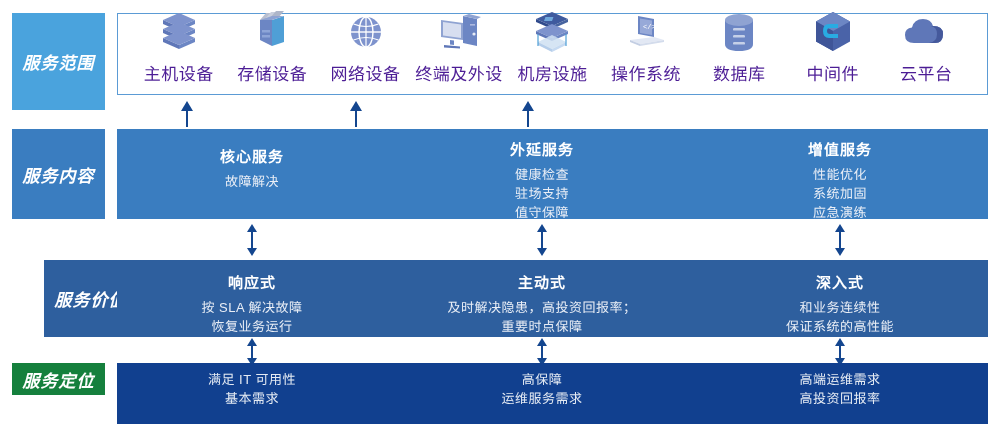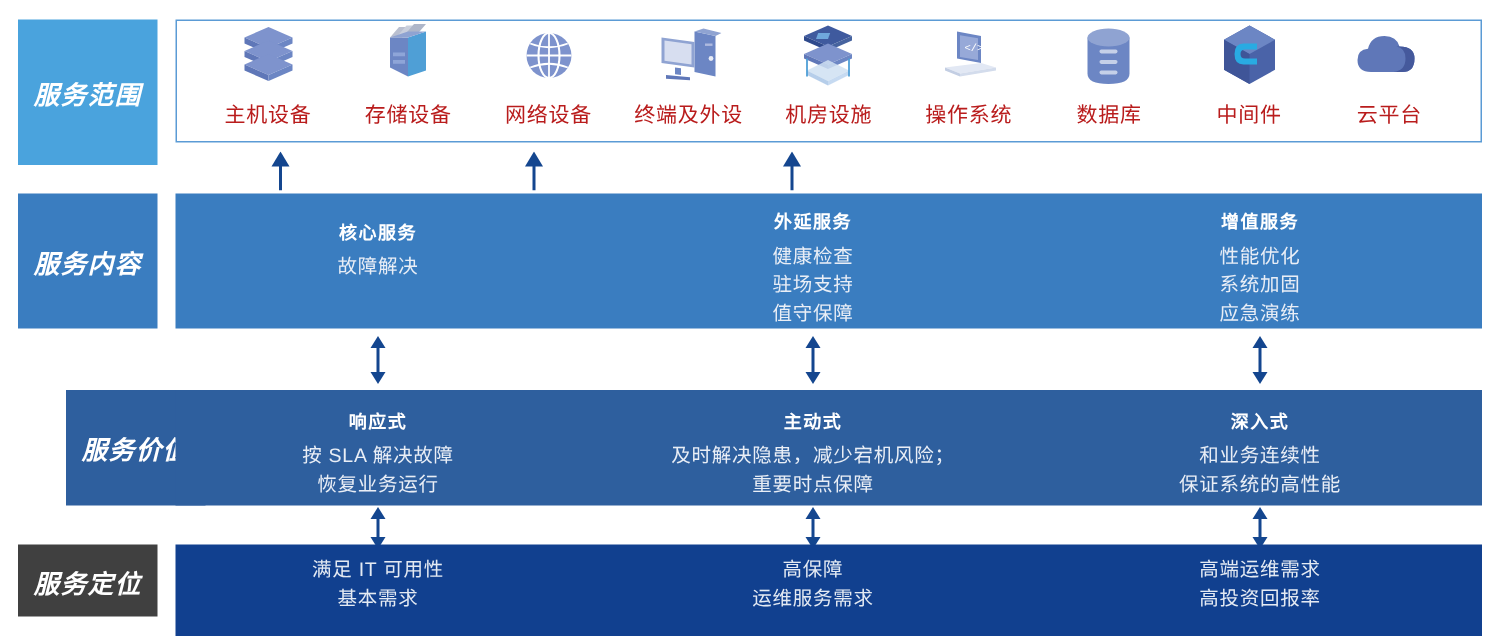--- a/index.html
+++ b/index.html
@@ -71,36 +71,36 @@
     justify-content: flex-end;
   }
   .scope-icon {
     height: 46px;
     display: flex;
     align-items: center;
     justify-content: center;
     margin-bottom: 5px;
   }
   .scope-caption {
-    font-size: 14px;
-    color: #b91c1c;
+    font-size: 17px;
+    color: #4c1d95;
     white-space: nowrap;
     letter-spacing: .5px;
   }
 
   
   .col-block {
     position: absolute;
     text-align: center;
     transform: translateX(-50%);
     color: #ffffff;
     white-space: nowrap;
   }
   .col-title {
-    font-size: 12px;
+    font-size: 15px;
     font-weight: bold;
     letter-spacing: 1px;
     margin-bottom: 6px;
     color: #ffffff;
   }
   .col-line {
     font-size: 13px;
     line-height: 19px;
     color: #e9eef6;
     letter-spacing: .5px;
@@ -334,21 +334,21 @@
   </div>
 
   <div class="panel value" style="top:260px;height:77px;">
     <div class="col-block" style="left:135px;top:11px;">
       <div class="col-title">响应式</div>
       <div class="col-line">按 SLA 解决故障</div>
       <div class="col-line">恢复业务运行</div>
     </div>
     <div class="col-block" style="left:425px;top:11px;">
       <div class="col-title">主动式</div>
-      <div class="col-line">及时解决隐患，减少宕机风险；</div>
+      <div class="col-line">及时解决隐患，高投资回报率；</div>
       <div class="col-line">重要时点保障</div>
     </div>
     <div class="col-block" style="left:723px;top:11px;">
       <div class="col-title">深入式</div>
       <div class="col-line">和业务连续性</div>
       <div class="col-line">保证系统的高性能</div>
     </div>
   </div>
 
   <div class="arrow" style="left:252px;top:338px;">
@@ -366,21 +366,21 @@
       </svg>
   </div>
   <div class="arrow" style="left:840px;top:338px;">
     <svg width="14" height="28" viewBox="0 0 14 28">
         <polygon points="7,0 12,8 2,8" fill="#14468f"></polygon>
         <rect x="6" y="7" width="2" height="14" fill="#14468f"></rect>
         <polygon points="7,28 12,20 2,20" fill="#14468f"></polygon>
       </svg>
   </div>
 
-  <div class="row-label" style="top:363px;height:48px;background:#404040;">
+  <div class="row-label" style="top:363px;height:32px;background:#15803d;">
     <span>服务定位</span>
   </div>
 
   <div class="panel position" style="top:363px;height:66px;">
     <div class="col-block" style="left:135px;top:7px;">
       <div class="col-line">满足 IT 可用性</div>
       <div class="col-line">基本需求</div>
     </div>
     <div class="col-block" style="left:425px;top:7px;">
       <div class="col-line">高保障</div>

